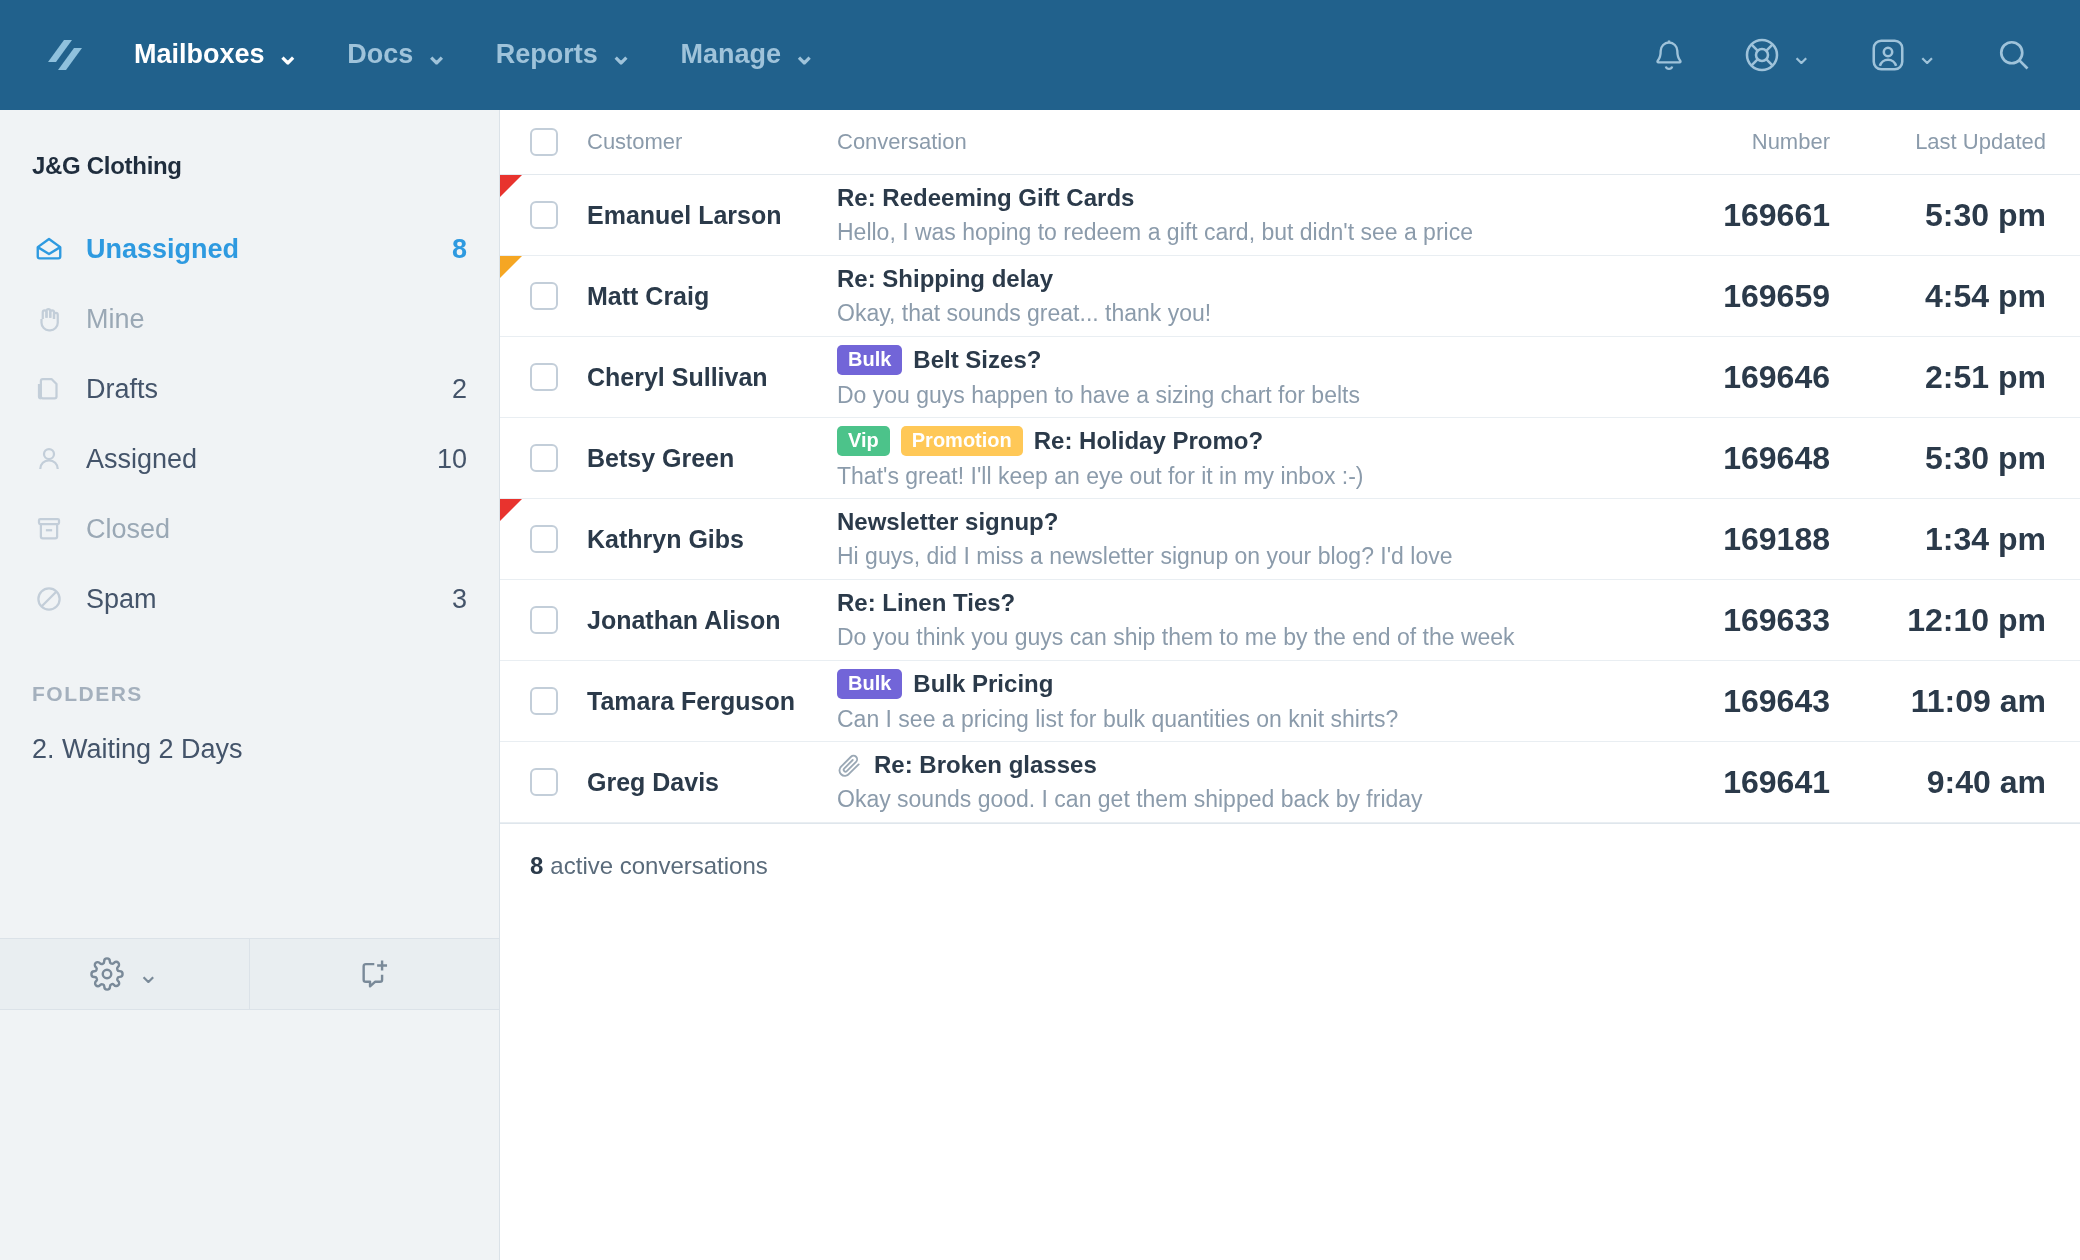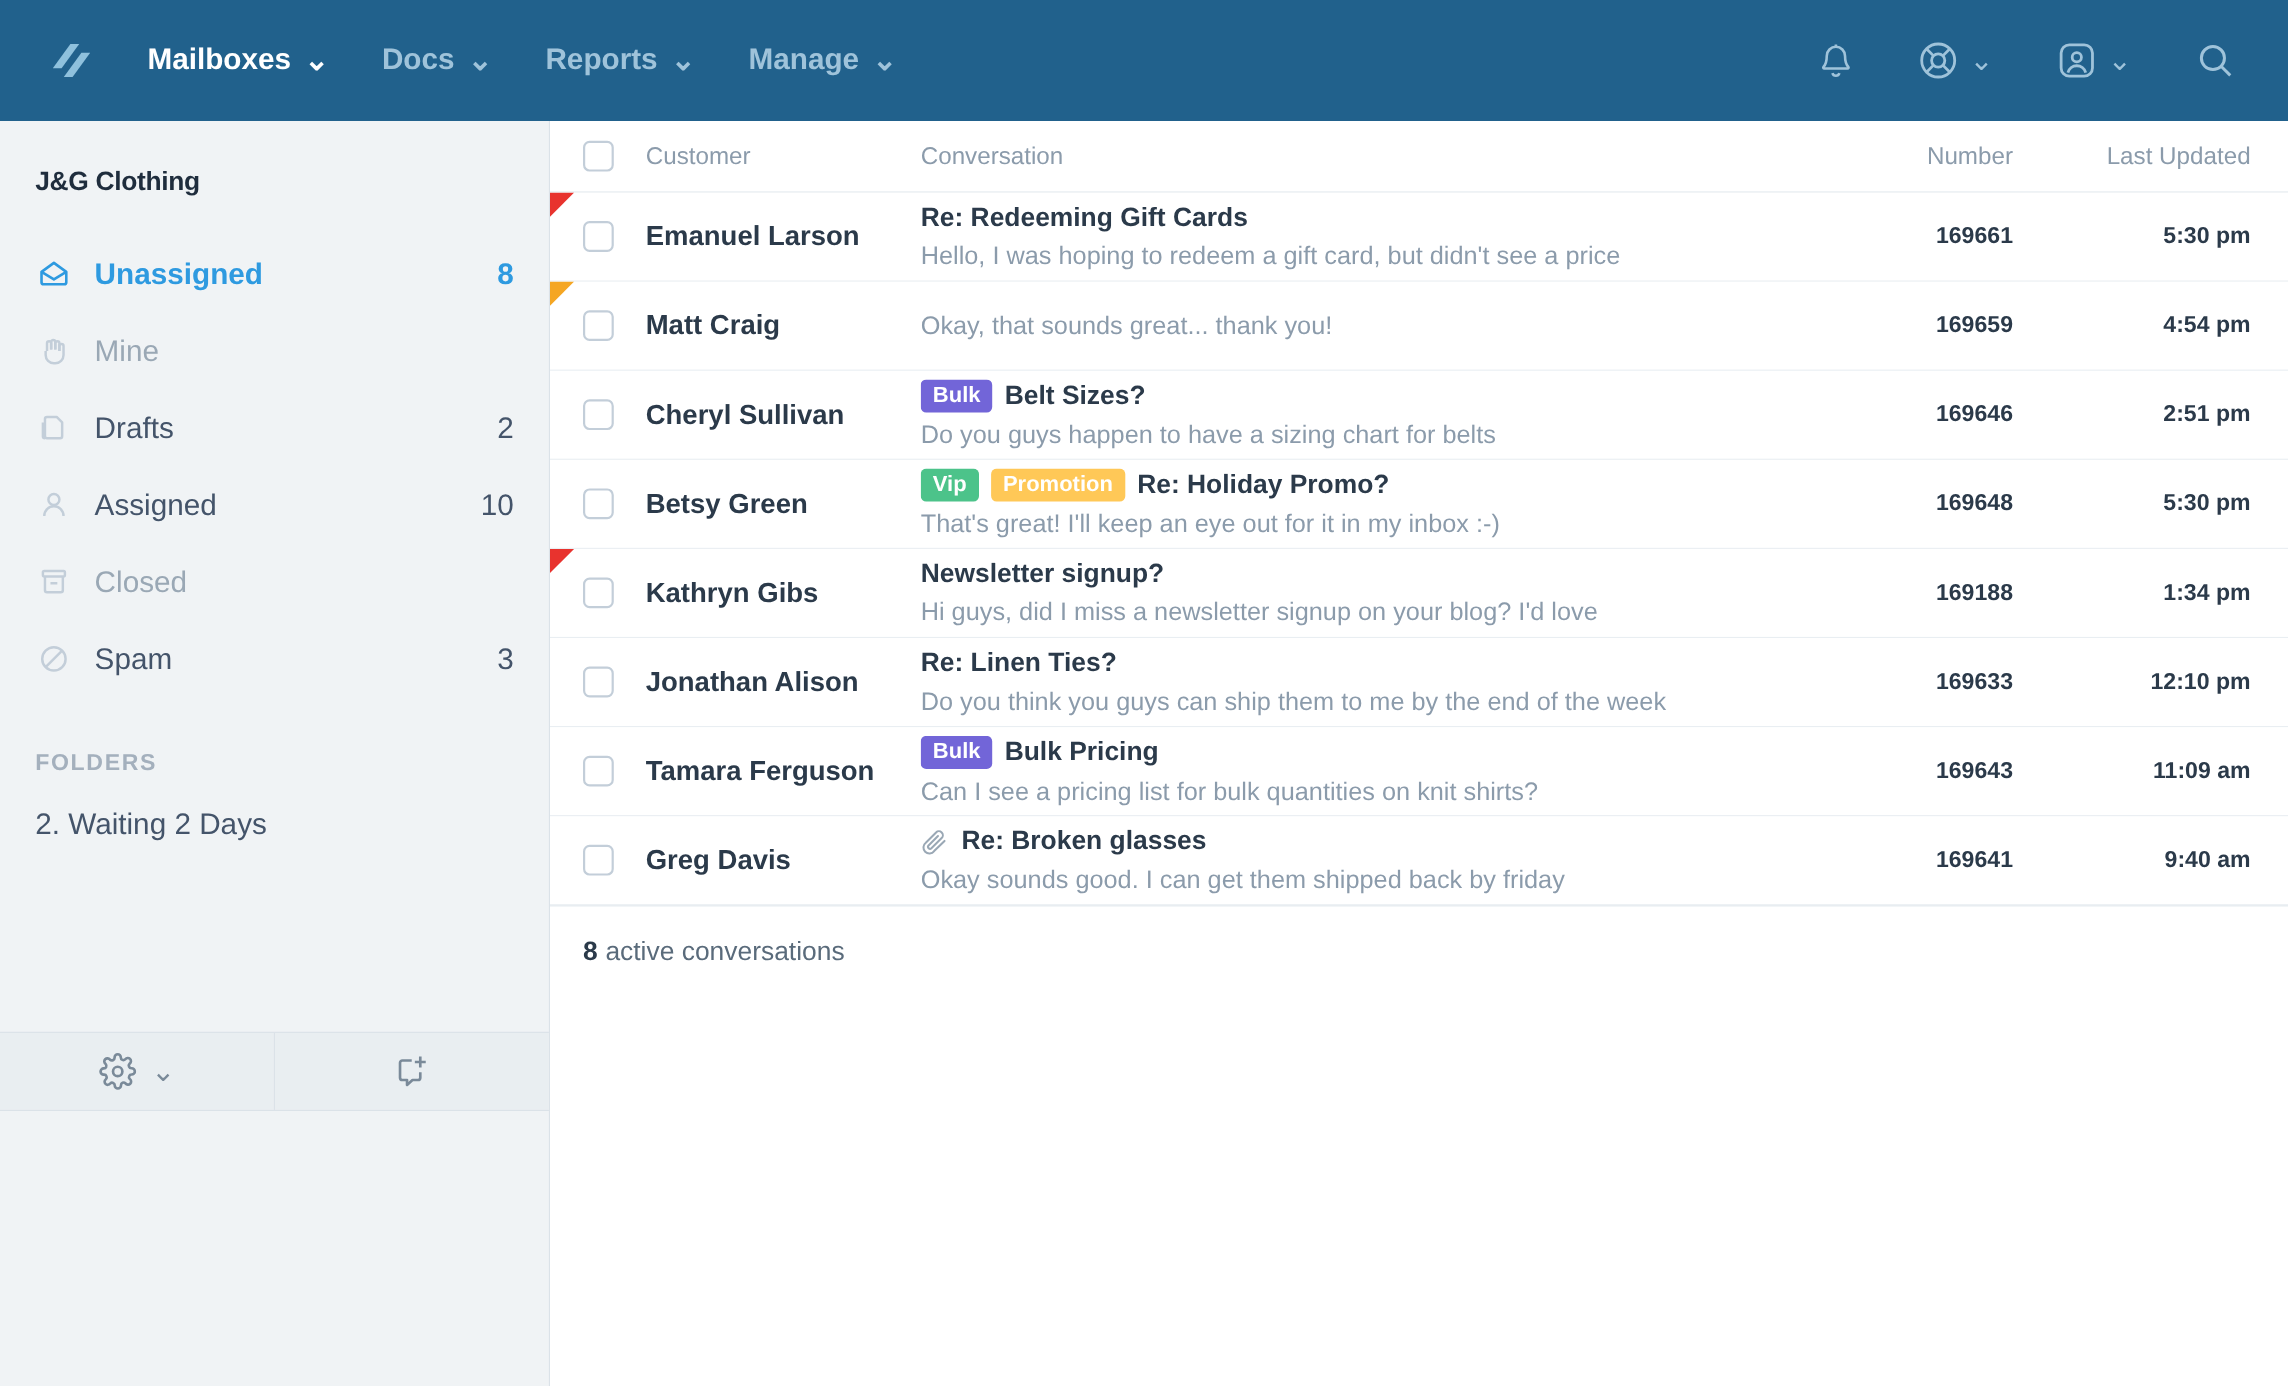--- a/index.html
+++ b/index.html
@@ -121,21 +121,21 @@
   .subj { font-size: 24px; font-weight: 700; color: #2b3a4a; }
   .prev { font-size: 23px; color: #8b9bab; white-space: nowrap; overflow: hidden; }
   .tag {
     display: inline-block; font-size: 20px; font-weight: 700;
     color: #ffffff; padding: 3px 11px 4px; border-radius: 5px;
     line-height: 1.15;
   }
   .tag.bulk      { background: #7265d8; }
   .tag.vip       { background: #4cc38a; }
   .tag.promotion { background: #ffc857; }
-  .num, .updt { font-size: 21px; font-weight: 700; color: #2b3a4a; }
+  .num, .updt { font-size: 32px; font-weight: 700; color: #2b3a4a; }
   .clip-icon { color: #9aa8b5; display: inline-flex; align-items: center; }
   .list-footer {
     display: flex; align-items: center; height: 85px;
     padding-left: 30px; font-size: 24px; color: #5a6b7b;
     border-top: 1px solid #dfe6ec;
   }
   .list-footer b { color: #2b3a4a; margin-right: 7px; }
 </style>
 </head>
 <body>
@@ -316,20 +316,23 @@
             <div class="prev">Hello, I was hoping to redeem a gift card, but didn't see a price</div>
           </div>
           <div class="col-num num">169661</div>
           <div class="col-updt updt">5:30 pm</div>
         </div>
         <div class="row">
           <div class="corner orange"></div>
           <div class="chk"></div>
           <div class="col-cust cust">Matt Craig</div>
           <div class="col-conv conv-wrap">
+            <div class="conv-top">
+              <span class="subj">Re: Shipping delay</span>
+            </div>
             <div class="prev">Okay, that sounds great... thank you!</div>
           </div>
           <div class="col-num num">169659</div>
           <div class="col-updt updt">4:54 pm</div>
         </div>
         <div class="row">
           <div class="chk"></div>
           <div class="col-cust cust">Cheryl Sullivan</div>
           <div class="col-conv conv-wrap">
             <div class="conv-top">

